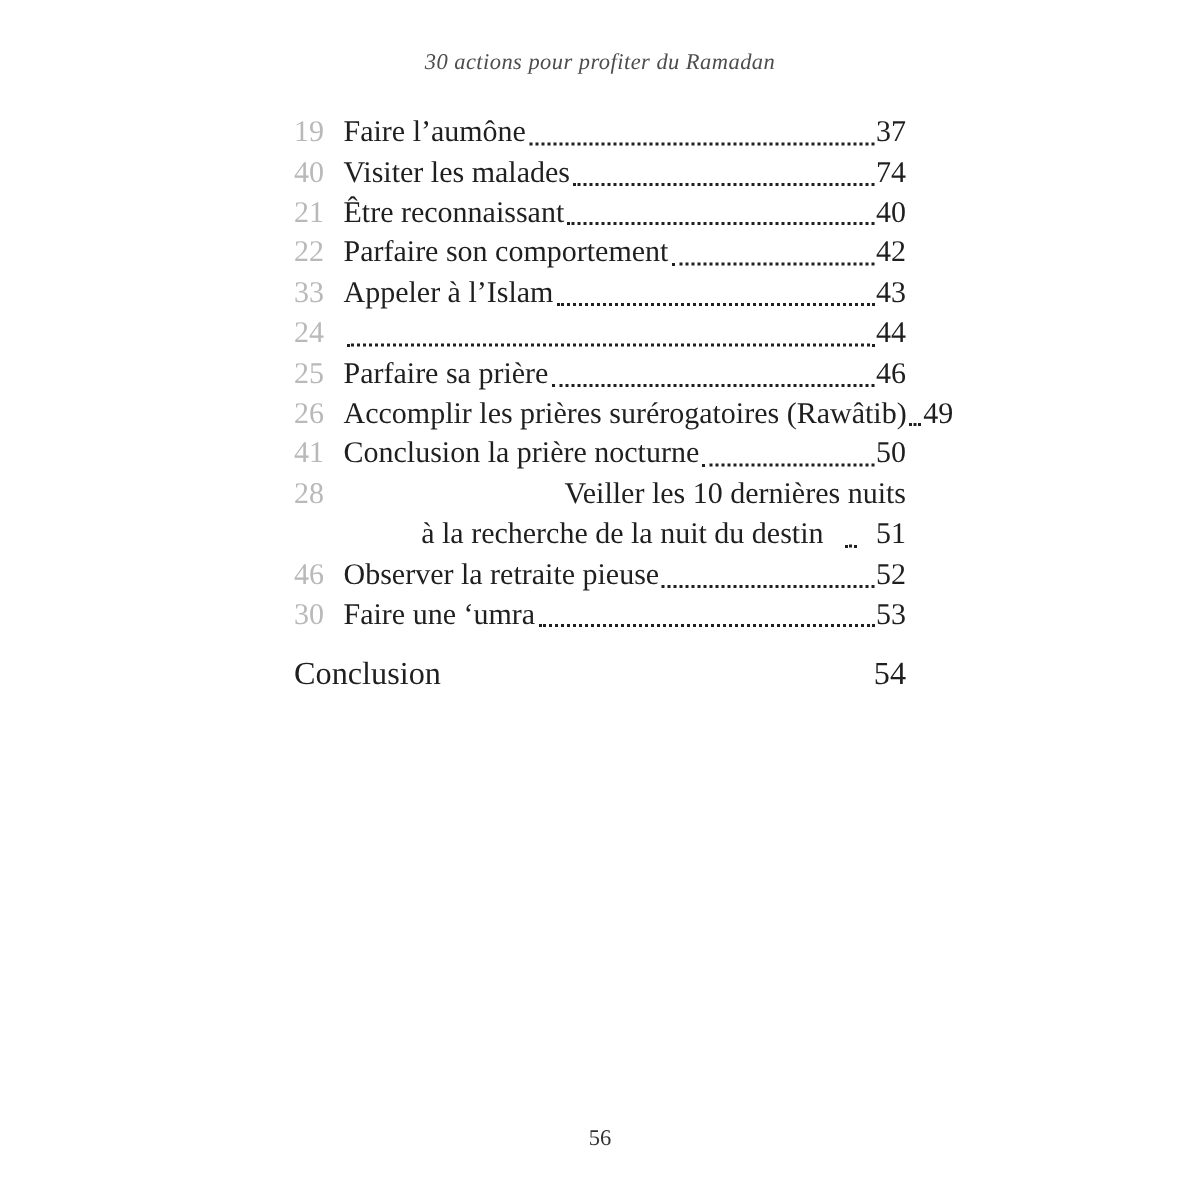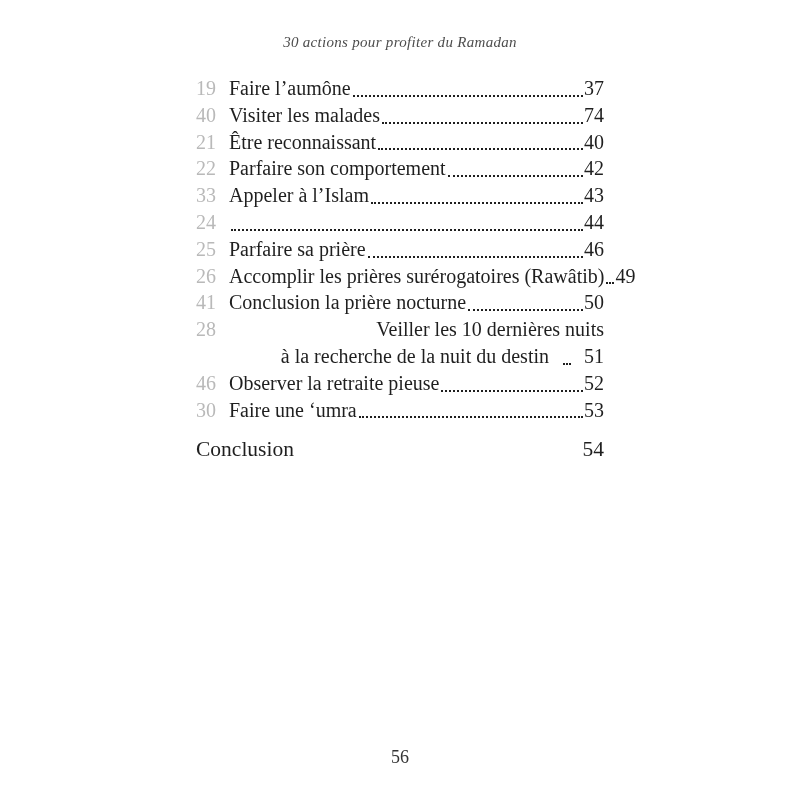--- a/index.html
+++ b/index.html
@@ -55,21 +55,21 @@
     align-items: baseline;
     margin-top: 14px;
     font-size: 21.5px;
     color: #1f1f1f;
   }
   .conclusion-row .spacer { flex: 1 1 auto; }
 
   .folio {
     position: absolute; bottom: 32px; left: 0; width: 100%;
     text-align: center;
-    font-size: 18px;
+    font-size: 15px;
     color: #333333;
   }
 </style>
 </head>
 <body>
 
 <div class="page">
 
   <div class="running-head">30 actions pour profiter du Ramadan</div>
 

